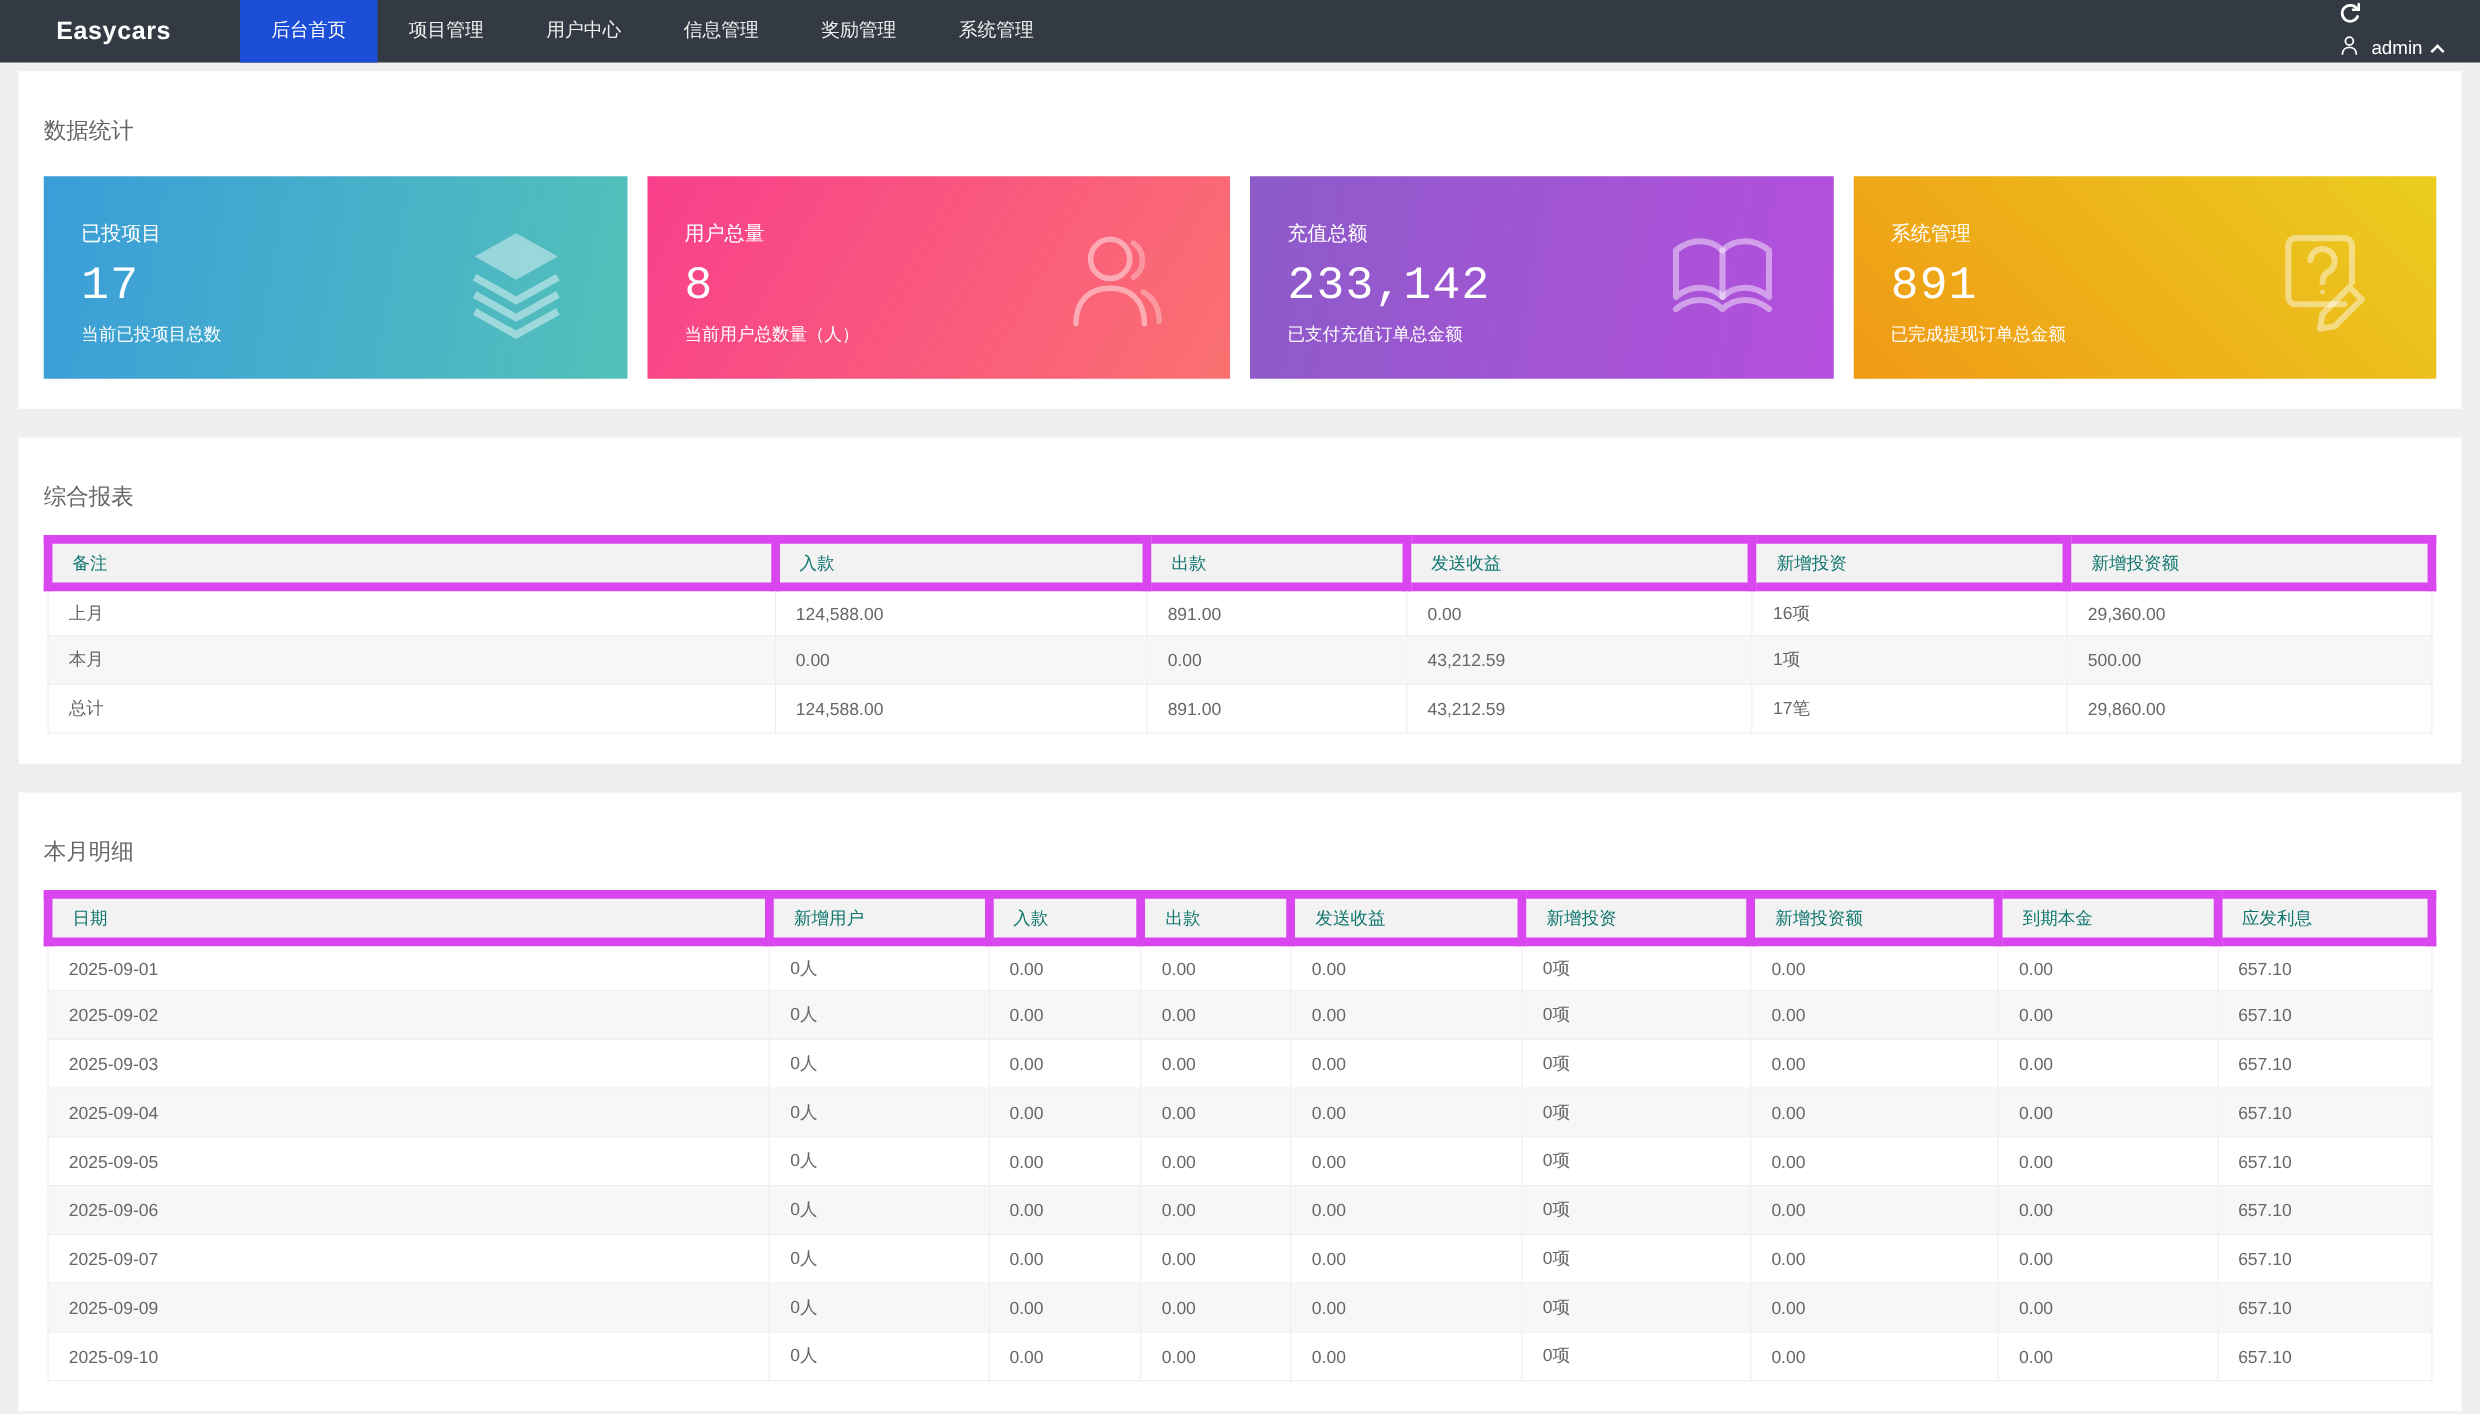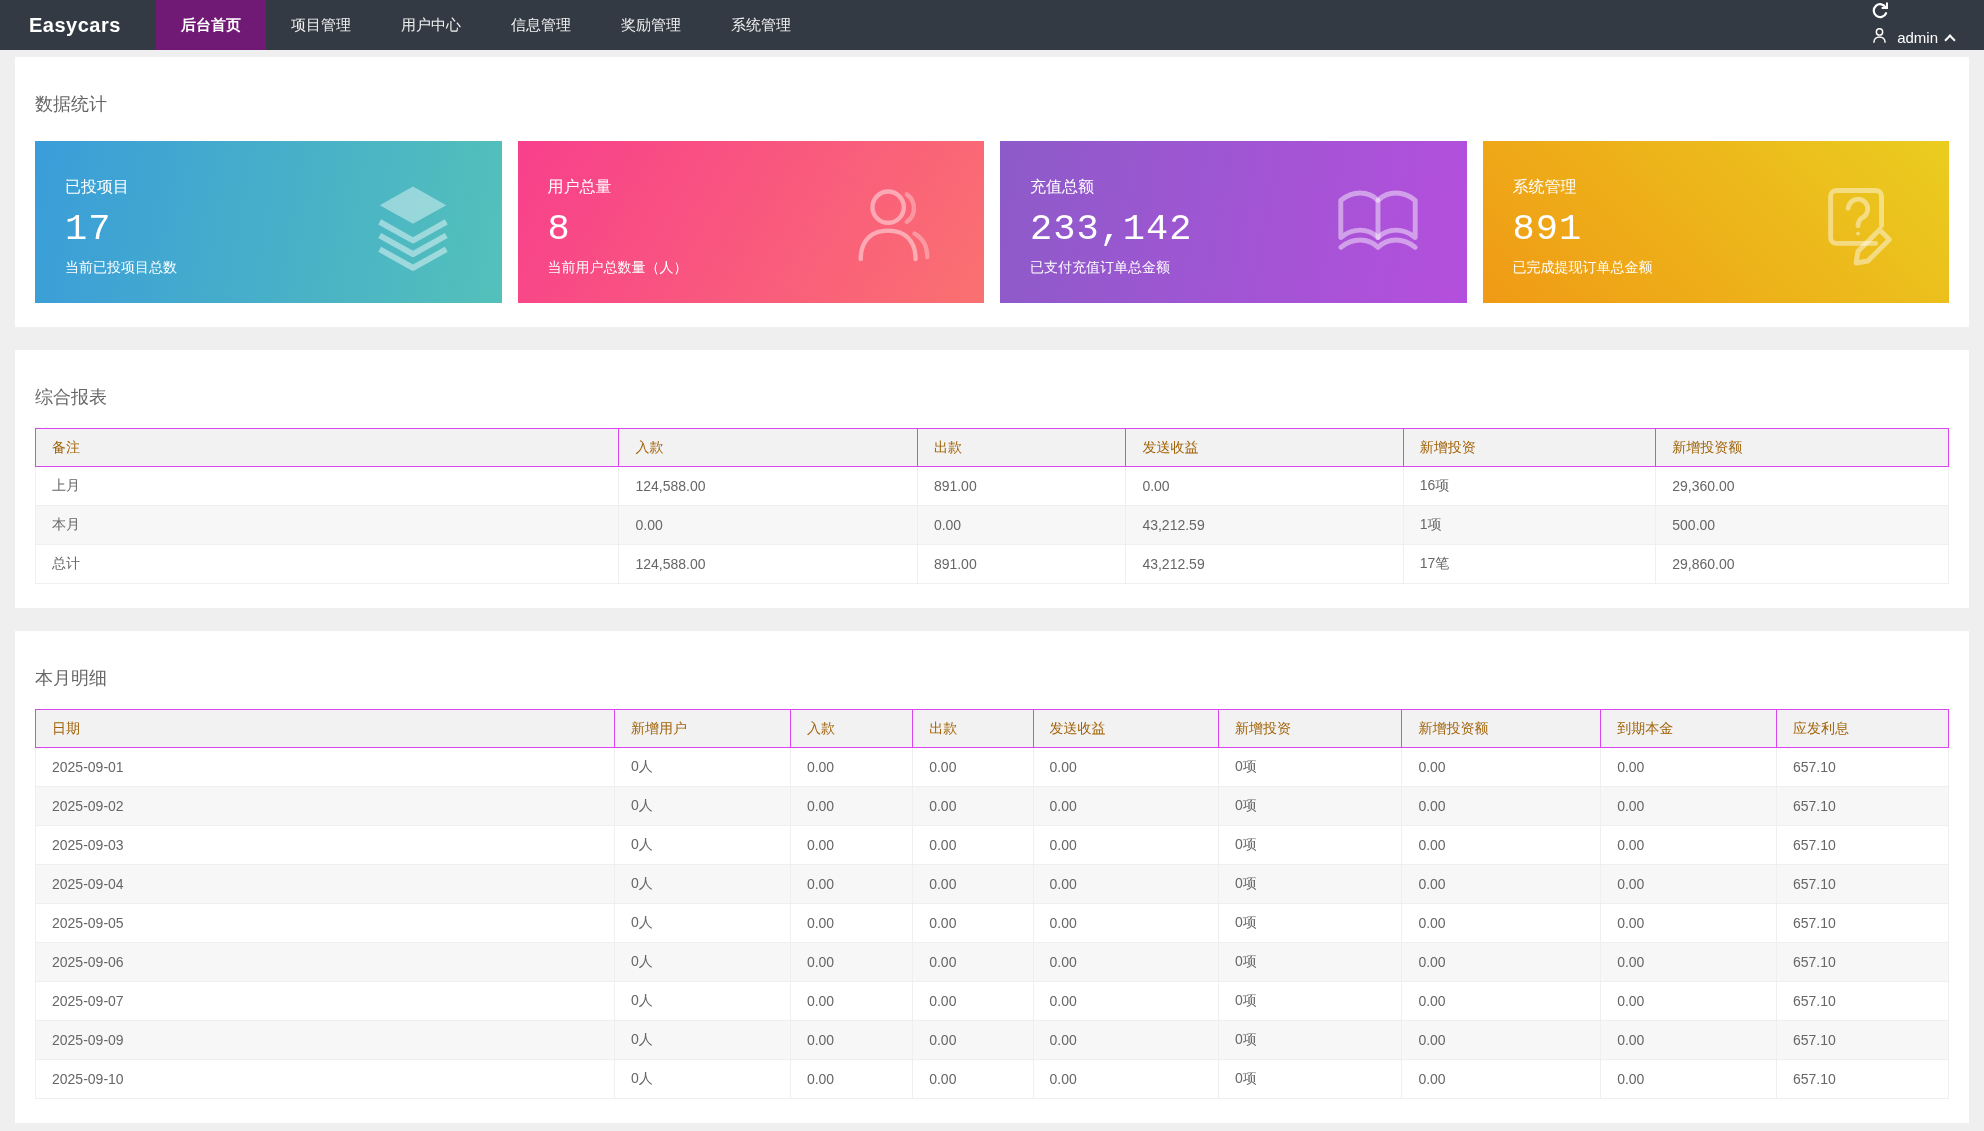--- a/index.html
+++ b/index.html
@@ -9,29 +9,29 @@
     background: #efefef;
     font-family: "Liberation Sans", "DejaVu Sans", sans-serif;
   }
 
   
   .topbar {
     height: 50px; background: #343a43; color: #fff;
     display: flex; align-items: stretch;
   }
   .logo {
-    width: 156px; padding-left: 29px; line-height: 50px;
+    width: 192px; padding-left: 45px; line-height: 50px;
     font-size: 20px; font-weight: bold; letter-spacing: .5px; color: #fff;
   }
   .main-nav { display: flex; align-items: stretch; }
   .nav-item {
     line-height: 50px; padding: 0 25px; font-size: 15px;
     color: #f0f0f0; cursor: pointer; white-space: nowrap;
   }
-  .nav-item.active { background: #701a75; color: #fff; font-weight: bold; }
+  .nav-item.active { background: #1d4ed8; color: #fff; }
   .nav-right { margin-left: auto; display: flex; align-items: stretch; flex-direction: column; }
   .icon-btn {
     width: 72px; display: flex; align-items: center; justify-content: center;
     cursor: pointer;
   }
   .vdivider { width: 1px; background: rgba(255,255,255,0.12); }
   .user-menu {
     display: flex; align-items: center; gap: 8px;
     padding: 0 30px 0 26px; font-size: 15px; cursor: pointer;
   }
@@ -59,23 +59,23 @@
   }
   .stat-title { font-size: 16px; }
   .stat-value { font-size: 37px; line-height: 48px; letter-spacing: 1px; font-family: Liberation Mono, monospace; }
   .stat-sub { font-size: 14px; }
   .stat-icon { position: absolute; right: 42px; top: 50%; transform: translateY(-46%); width: 94px; height: 94px; }
   .stat-icon svg { width: 100%; height: 100%; display: block; }
 
   
   table { width: 100%; border-collapse: collapse; table-layout: fixed; margin-top: 22px; }
   th {
-    background: #f2f2f2; color: #a16207; font-weight: normal; font-size: 14px;
+    background: #f2f2f2; color: #0f766e; font-weight: normal; font-size: 14px;
     text-align: left; height: 38px; padding: 0 8px 0 16px;
-    border: 1px solid #d946ef;
+    border: 7px solid #d946ef;
   }
   td {
     color: #666; font-size: 14px; height: 39px; padding: 0 8px 0 16px;
     border: 1px solid #efefef; background: #fff;
     white-space: nowrap; overflow: hidden;
   }
   tbody tr:nth-child(even) td { background: #f7f7f7; }
 </style>
 </head>
 <body>

